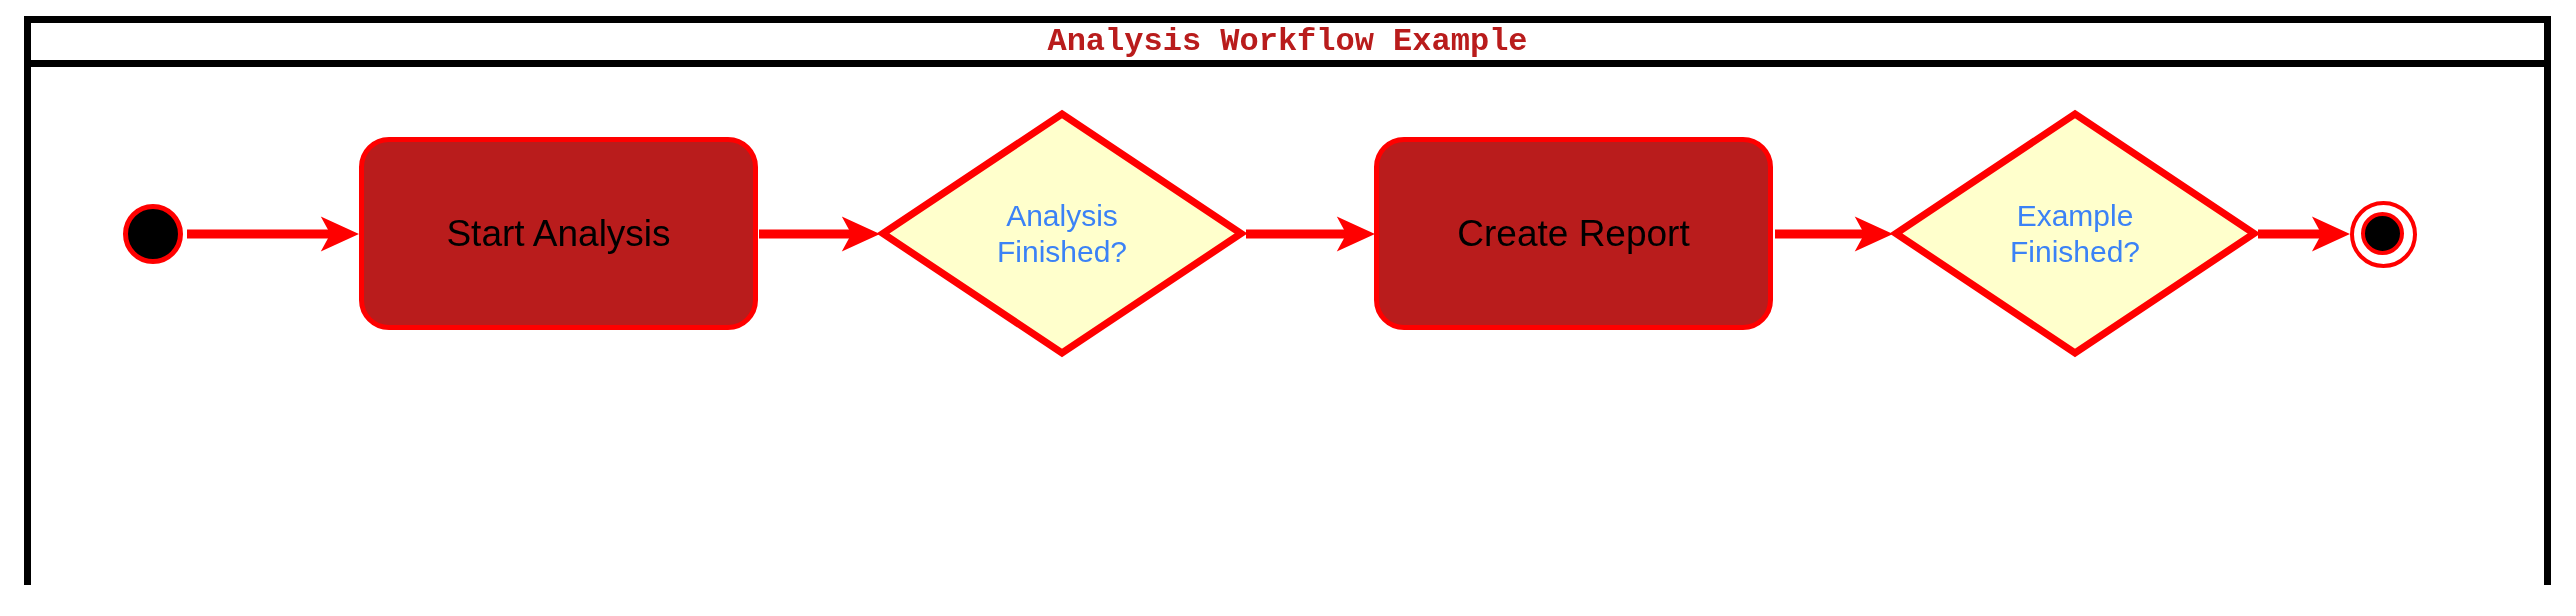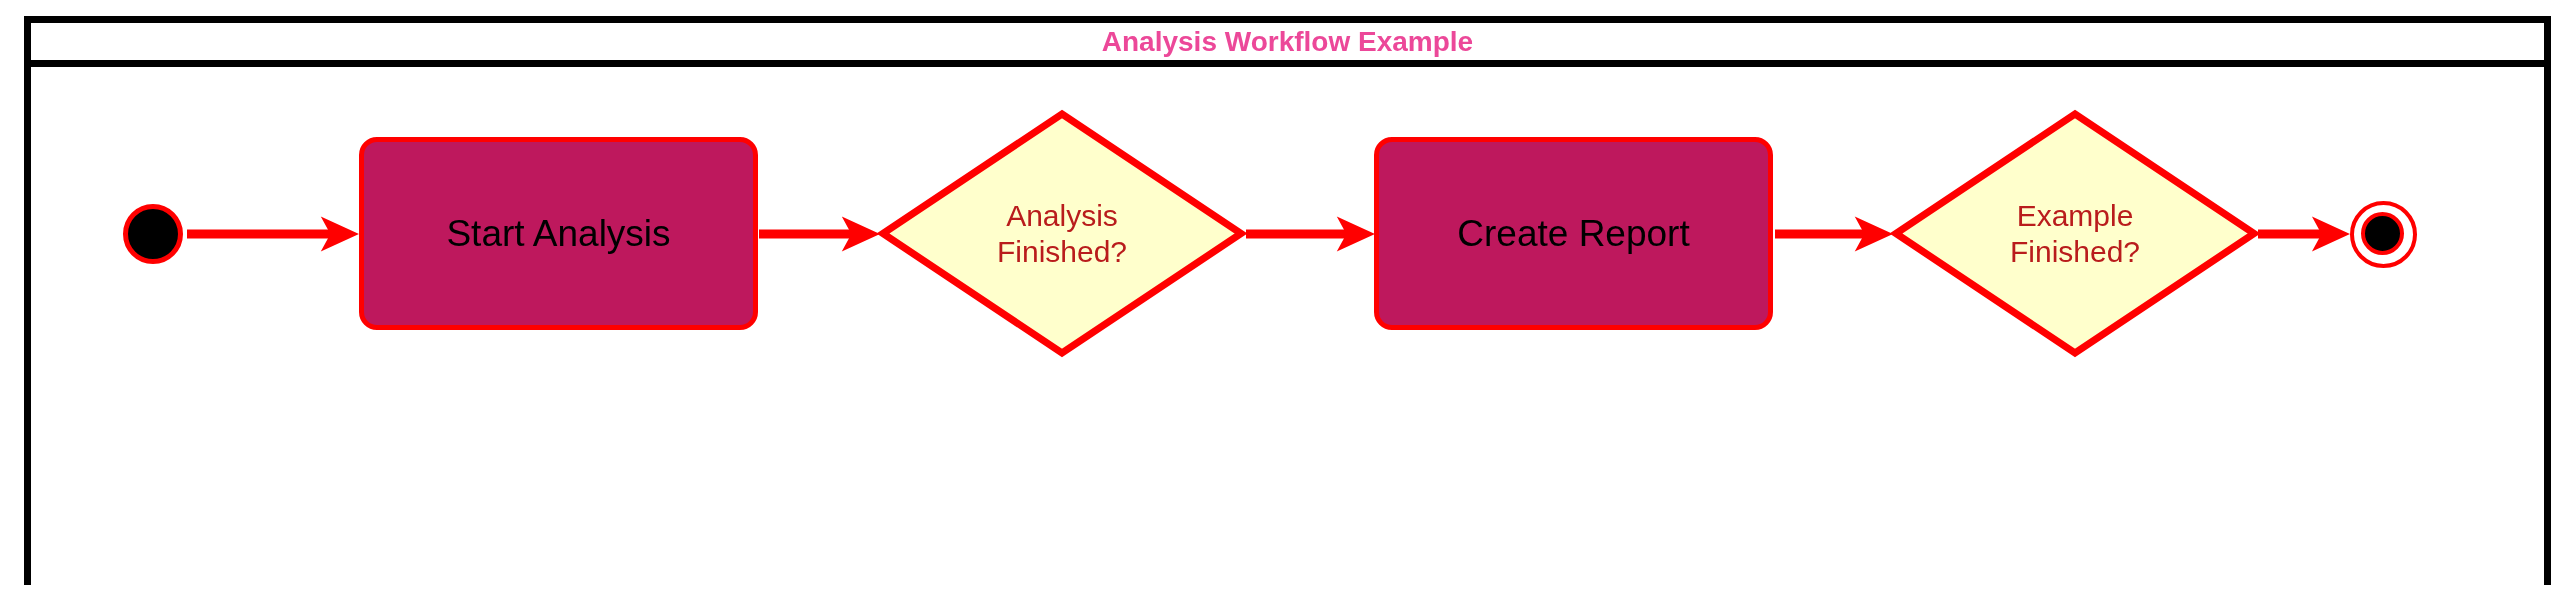--- a/index.html
+++ b/index.html
@@ -34,26 +34,27 @@
     height: 44px;
     border-bottom: 7.2px solid #000000;
     box-sizing: border-box;
     display: flex;
     align-items: center;
     justify-content: center;
     background: #ffffff;
   }
 
   #diagram-title {
-    font-size: 28px;
+    font-size: 32px;
     font-weight: bold;
-    color: #ec4899;
+    color: #b91c1c;
     letter-spacing: 0px;
     line-height: 1;
     white-space: nowrap;
+    font-family: Liberation Mono, monospace;
   }
 
   #canvas {
     position: absolute;
     left: 0;
     top: 44px;
     width: 100%;
     height: 518px;
     background: #ffffff;
   }
@@ -93,23 +94,23 @@
     width: 43px;
     height: 43px;
     border-radius: 50%;
     background: #000000;
     border: 4.8px solid #FF0000;
     box-sizing: border-box;
   }
 
   
   .activity {
-    background: #be185d;
+    background: #b91c1c;
     border: 5.6px solid #FF0000;
-    border-radius: 18px;
+    border-radius: 30px;
     box-sizing: border-box;
     display: flex;
     align-items: center;
     justify-content: center;
     color: #000000;
     font-size: 37px;
     line-height: 1;
     white-space: nowrap;
   }
   #activity-start-analysis {
@@ -145,21 +146,21 @@
   .decision-label {
     position: absolute;
     left: 0;
     top: 0;
     width: 100%;
     height: 100%;
     display: flex;
     flex-direction: column;
     align-items: center;
     justify-content: center;
-    color: #b91c1c;
+    color: #3b82f6;
     font-size: 30px;
     line-height: 1.18;
     pointer-events: none;
     white-space: nowrap;
   }
 
   
   .arrow {
     position: absolute;
     height: 48px;

